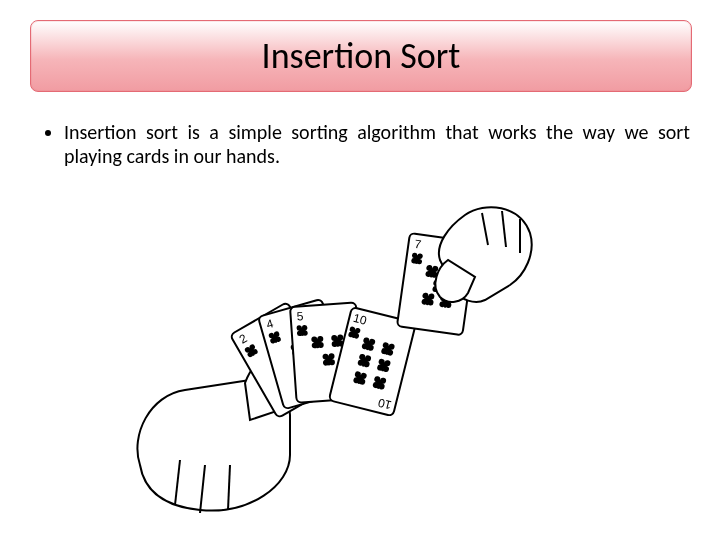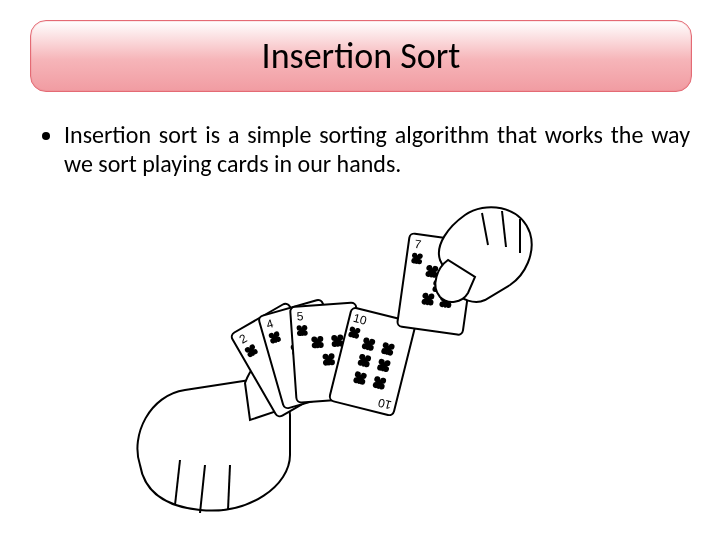--- a/index.html
+++ b/index.html
@@ -1,27 +1,27 @@
 <!DOCTYPE html>
 <html><head>
 <meta charset="utf-8">
 <style>
   html,body{margin:0;padding:0;width:720px;height:540px;background:#fff;font-family:Calibri,Arial,sans-serif;color:#000;}
   .slide{position:relative;width:720px;height:540px;box-sizing:border-box;}
   .title-box{
     position:absolute;left:30px;top:20px;width:660px;height:70px;
     background:linear-gradient(to bottom,#fff 0%,#f6b5b9 55%,#f19ca2 100%);
-    border:1px solid #e46a74;border-radius:16px;
+    border:1px solid #e46a74;border-radius:8px;
     display:flex;align-items:center;justify-content:center;
     box-shadow:0 0 0 1px rgba(228,106,116,.15) inset;
   }
   .title-box span{font-size:36px;}
   .body{
     position:absolute;left:30px;top:120px;width:660px;
-    font-size:24px;line-height:1.22;
+    font-size:20px;line-height:1.22;
   }
   .body ul{list-style:disc;margin:0;padding-left:34px;}
   .body li{text-align:justify;text-justify:inter-word;}
   .illus{position:absolute;left:130px;top:205px;width:470px;height:320px;}
   .illus svg{width:100%;height:100%;}
   .card-label{font-family:Arial,sans-serif;font-size:12px;fill:#000;}
   .suit{fill:#000;}
 </style>
 </head>
 <body>

